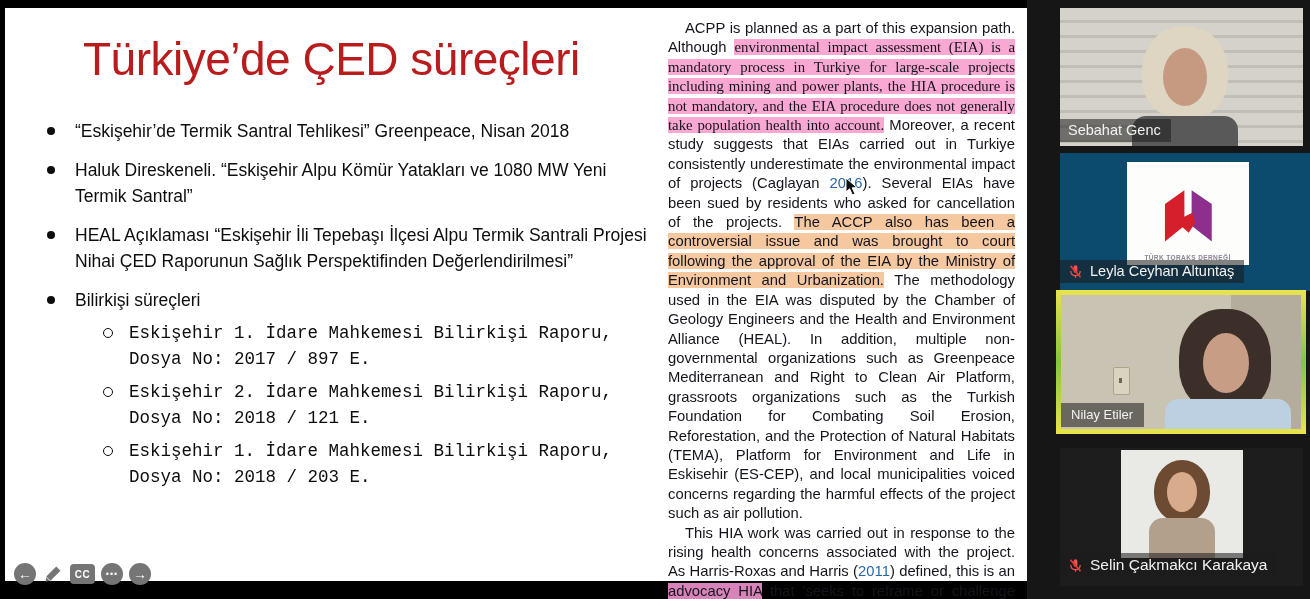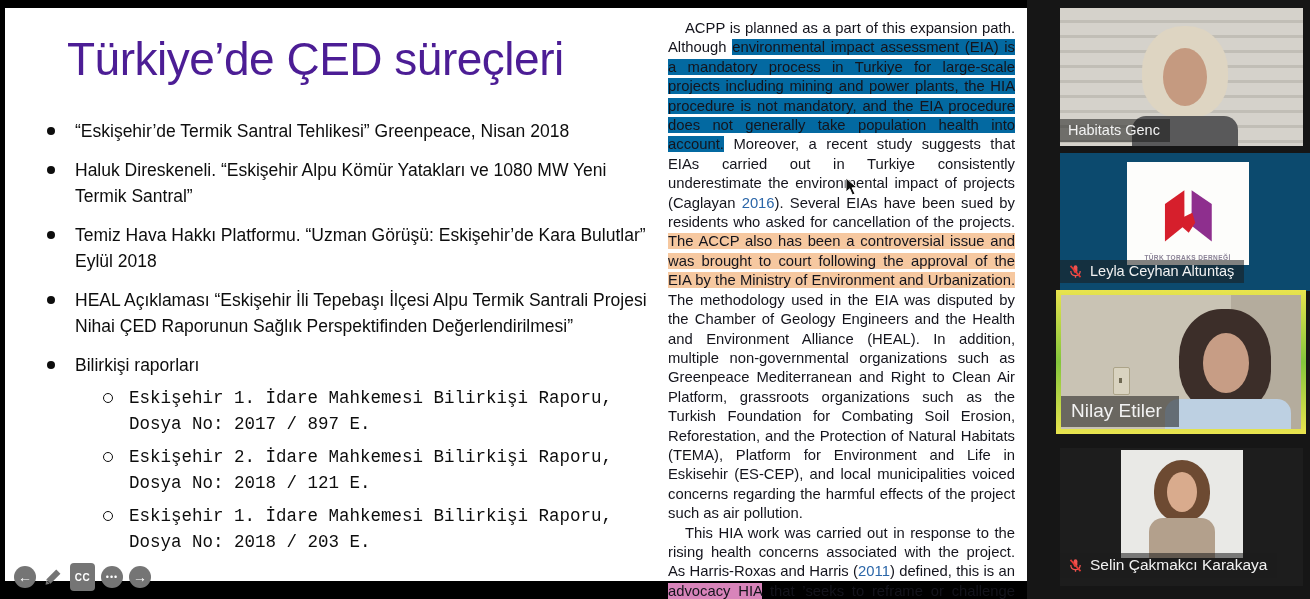--- a/index.html
+++ b/index.html
@@ -6,22 +6,22 @@
   body{
     width:1310px;height:599px;position:relative;overflow:hidden;
     background:#000;font-family:"Liberation Sans",sans-serif;
   }
   
   .slide{
     position:absolute;left:5px;top:8px;width:1022px;height:573px;
     background:#ffffff;color:#111;
   }
   .slide-title{
-    position:absolute;left:62px;top:24px;width:600px;
-    font-size:46px;font-weight:400;color:#4c1d95;letter-spacing:-0.5px;
+    position:absolute;left:78px;top:24px;width:600px;
+    font-size:46px;font-weight:400;color:#b91c1c;letter-spacing:-0.5px;
   }
   .bullets{
     position:absolute;left:30px;top:110px;width:618px;
     font-size:17.5px;line-height:26px;color:#0d0d0d;
   }
   .bullets ul{list-style:none;margin:0;padding:0;}
   .bullets > ul > li{position:relative;padding-left:40px;margin-bottom:13px;}
   .bullets > ul > li::before{
     content:"";position:absolute;left:12px;top:9px;width:8px;height:8px;
     border-radius:50%;background:#0d0d0d;
@@ -31,35 +31,35 @@
   .bullets ul.sub > li::before{
     content:"";position:absolute;left:8px;top:8px;width:8px;height:8px;
     border-radius:50%;border:1.6px solid #0d0d0d;background:transparent;
   }
   
   .document{
     position:absolute;left:663px;top:11px;width:347px;
     font-size:14.8px;line-height:19.4px;text-align:justify;color:#14141c;
   }
   .document p{margin:0;text-indent:17px;}
-  .hl-y{background:#0369a1;}
+  .hl-y{background:#f9a8d4;font-family:Liberation Serif, serif;}
   .hl-o{background:#f6c8a0;}
   .hl-p{background:#d884ba;}
   .lnk{color:#2b66a8;}
   
   .toolbar{
     position:absolute;left:9px;top:555px;display:flex;gap:6px;align-items:center;
   }
   .tb-circle{
     width:22px;height:22px;border-radius:50%;background:#757575;color:#fff;
     display:flex;align-items:center;justify-content:center;
     font-size:14px;line-height:1;cursor:pointer;
   }
   .tb-cc{
-    width:25px;height:28px;border-radius:4px;background:#757575;color:#fff;
+    width:25px;height:20px;border-radius:4px;background:#757575;color:#fff;
     display:flex;align-items:center;justify-content:center;
     font-size:10px;font-weight:bold;letter-spacing:0.5px;cursor:pointer;
   }
   .tb-pen{width:22px;height:22px;display:flex;align-items:center;justify-content:center;cursor:pointer;}
   .tb-dots{font-size:9px;letter-spacing:1px;}
   
   .panel{
     position:absolute;left:1027px;top:0;width:283px;height:599px;background:#161616;
   }
   .tile{
@@ -73,21 +73,21 @@
   }
   .tile-active-frame .tile-inner{
     position:relative;width:100%;height:100%;overflow:hidden;background:#c9c3b4;
   }
   .name-label{
     position:absolute;left:0;bottom:4px;max-width:96%;
     background:rgba(28,28,28,0.55);color:#f2f2f2;
     font-size:14.5px;padding:3px 10px 4px 8px;
     display:flex;align-items:center;gap:7px;white-space:nowrap;
   }
-  .name-label.big{font-size:19px;padding:4px 17px 5px 10px;bottom:2px;}
+  .name-label.big{font-size:13px;padding:4px 11px 5px 10px;bottom:2px;}
   
   .bg-blinds{
     width:100%;height:100%;
     background:repeating-linear-gradient(180deg,#d5d2cb 0 12px,#c1beb6 12px 15px);
   }
   .hair{position:absolute;border-radius:48% 48% 42% 42%;}
   .face{position:absolute;border-radius:50%;}
   .torso{position:absolute;border-radius:14px 14px 0 0;}
   .avatar-card{
     position:absolute;left:50%;transform:translateX(-50%);
@@ -111,24 +111,23 @@
 <body>
 
 <div class="slide">
 
   <div class="slide-title">Türkiye’de ÇED süreçleri</div>
 
   <div class="bullets">
     <ul>
       <li>“Eskişehir’de Termik Santral Tehlikesi” Greenpeace, Nisan 2018</li>
       <li>Haluk Direskeneli. “Eskişehir Alpu Kömür Yatakları ve 1080 MW Yeni Termik Santral”</li>
-      <li>Temiz Hava Hakkı Platformu. “Uzman Görüşü: Eskişehir’de Kara Bulutlar” Eylül 2018</li>
       <li>HEAL Açıklaması “Eskişehir İli Tepebaşı İlçesi Alpu Termik Santrali Projesi Nihai ÇED Raporunun Sağlık Perspektifinden Değerlendirilmesi”</li>
       <li>
-        <span>Bilirkişi raporları</span>
+        <span>Bilirkişi süreçleri</span>
         <ul class="sub">
           <li>Eskişehir 1. İdare Mahkemesi Bilirkişi Raporu, Dosya No: 2017 / 897 E.</li>
           <li>Eskişehir 2. İdare Mahkemesi Bilirkişi Raporu, Dosya No: 2018 / 121 E.</li>
           <li>Eskişehir 1. İdare Mahkemesi Bilirkişi Raporu, Dosya No: 2018 / 203 E.</li>
 
         </ul>
       </li>
     </ul>
   </div>
 
@@ -165,21 +164,21 @@
 
 <div class="panel">
 
   <div class="tile" style="top:8px;">
     <div class="bg-blinds">
       <div class="hair" style="left:82px;top:18px;width:86px;height:92px;background:#ded5c2;"></div>
       <div class="face" style="left:103px;top:40px;width:44px;height:58px;background:#c59a80;"></div>
       <div class="torso" style="left:72px;top:108px;width:106px;height:30px;background:#59595a;"></div>
     </div>
     <div class="name-label">
-      <span>Habitats Genc</span>
+      <span>Sebahat Genc</span>
     </div>
   </div>
 
   <div class="tile" style="top:153px;background:#0c4a6e;padding-left:12px;">
     <div class="avatar-card" style="top:9px;width:122px;height:103px;">
       <svg width="72" height="72" viewBox="0 0 100 100" style="margin-bottom:1px;">
         <polygon points="18,84 18,32 45,13 45,62" fill="#d61f2c"></polygon>
         <polygon points="55,13 83,32 83,84 55,62" fill="#8e2f8e"></polygon>
         <polygon points="44,50 56,44 60,58 51,72 42,64" fill="#d61f2c"></polygon>
       </svg>

